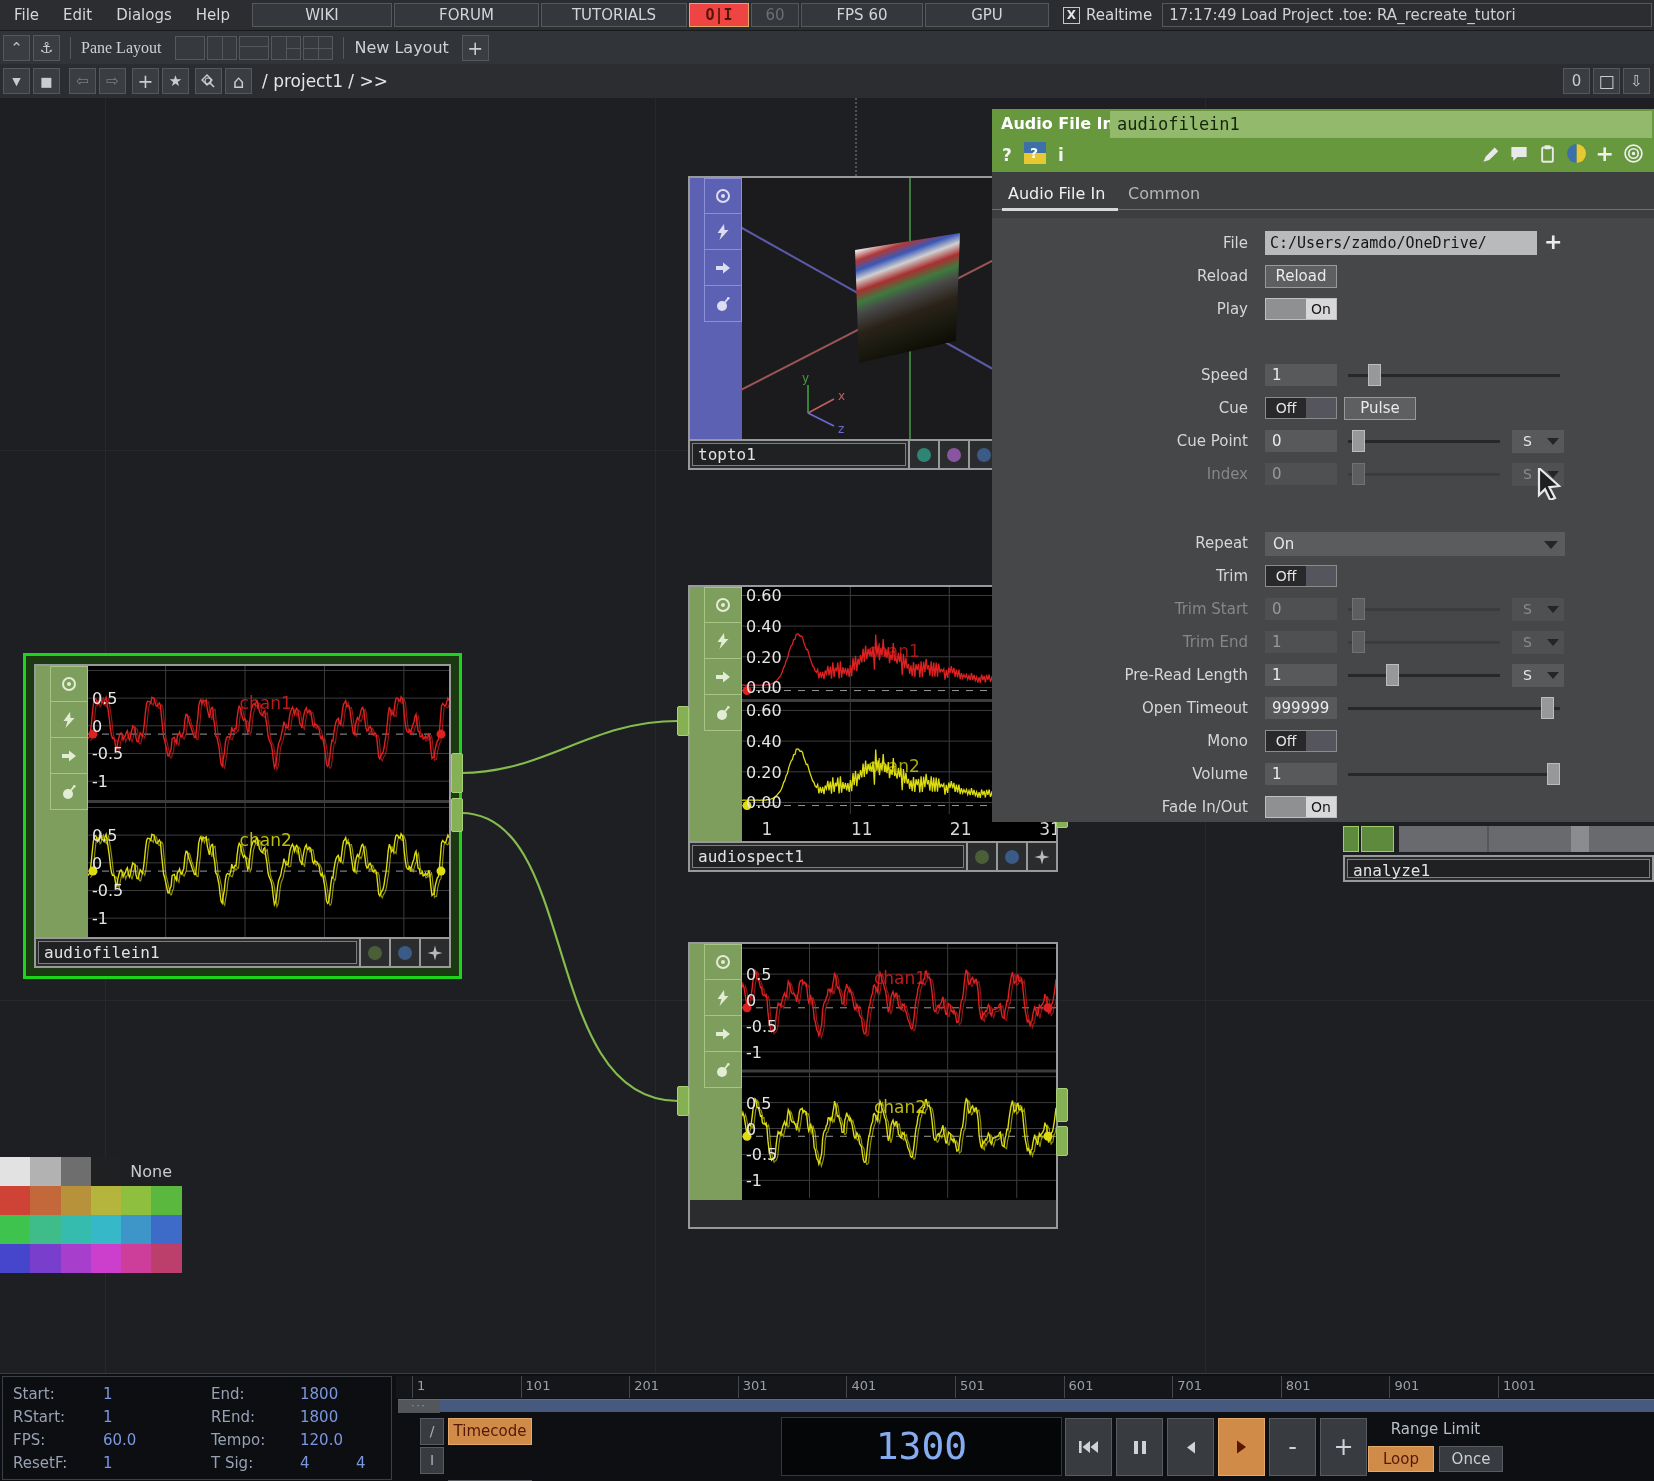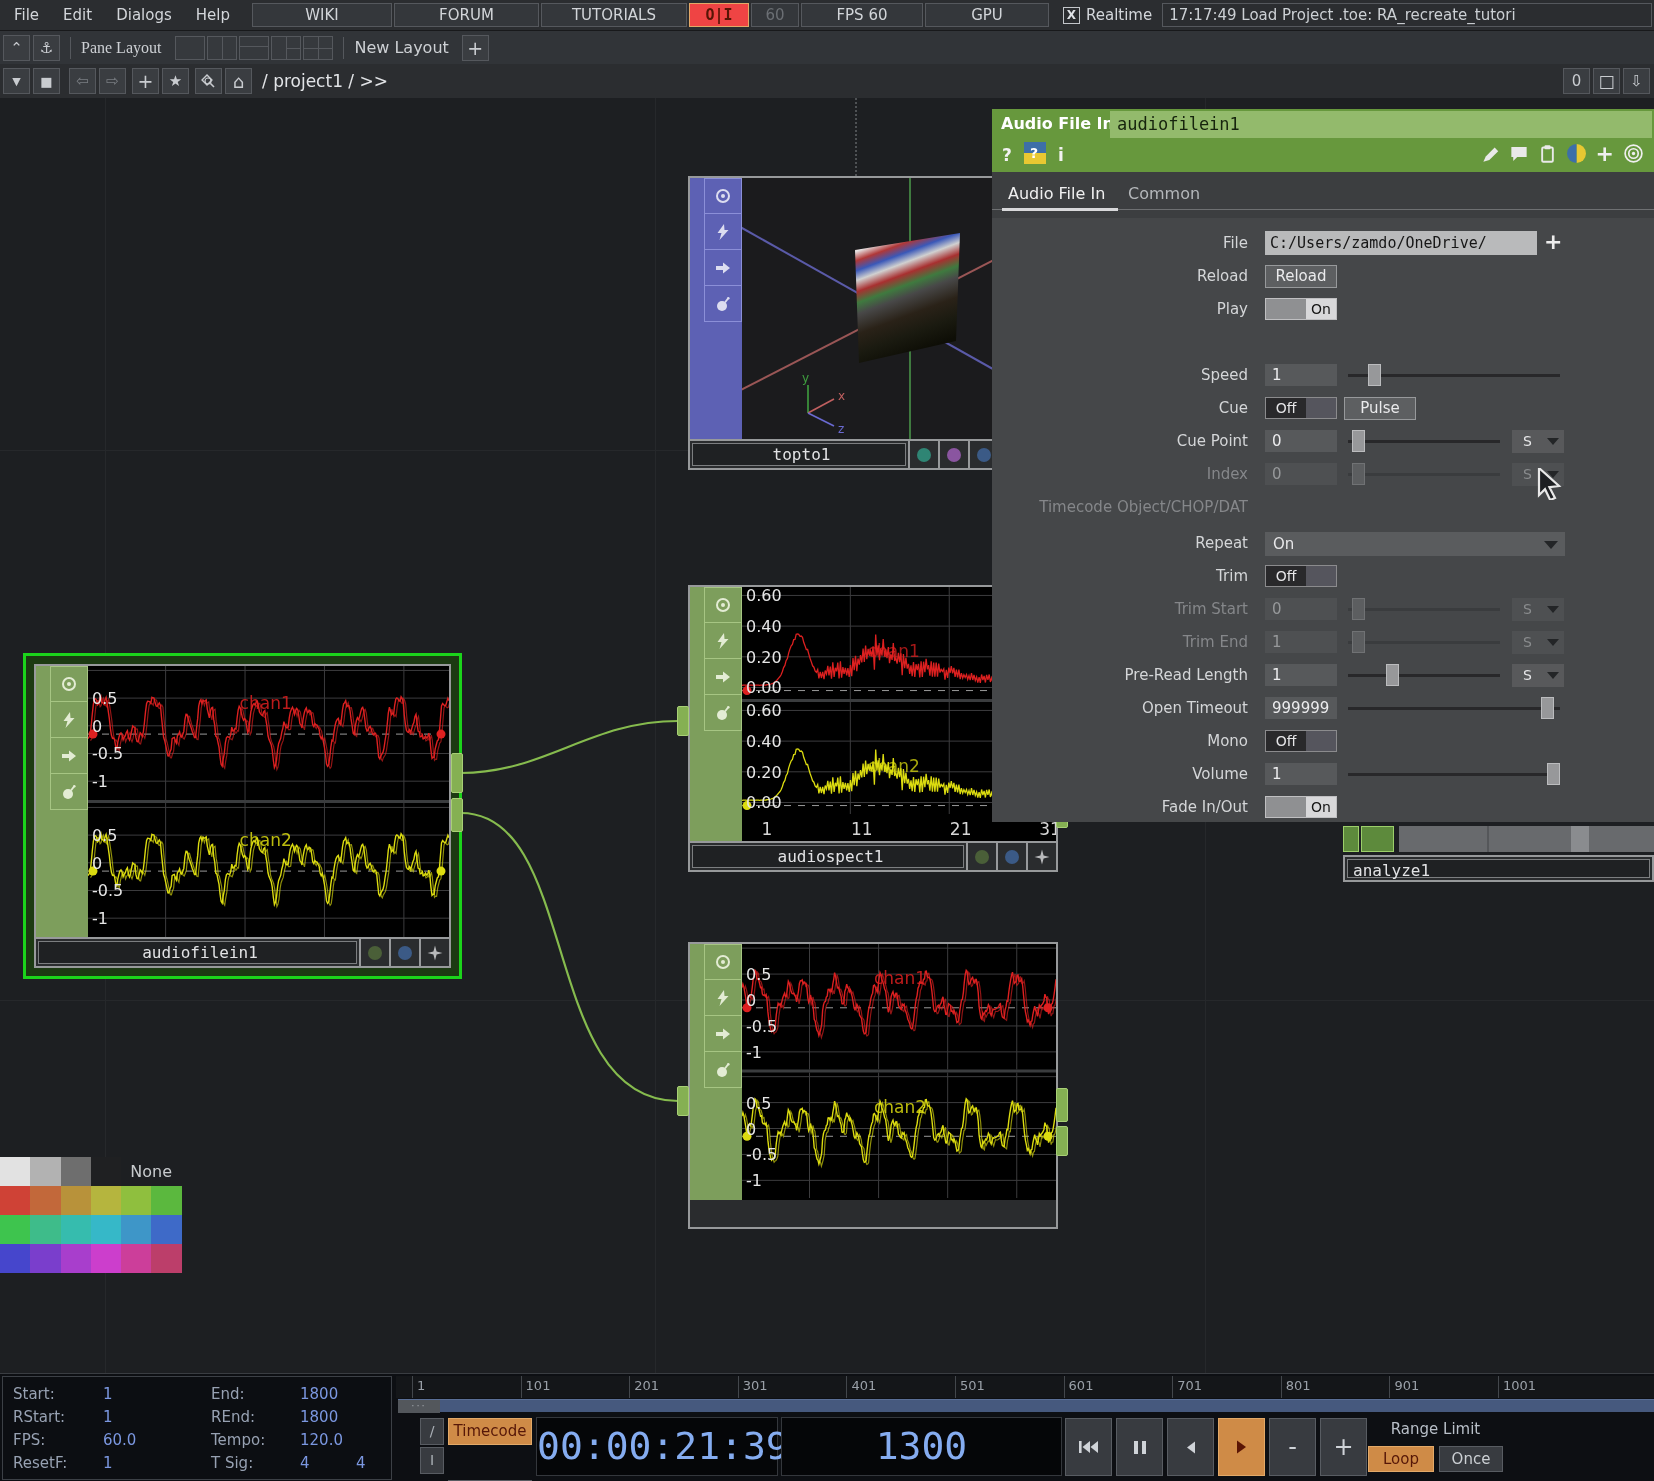--- a/index.html
+++ b/index.html
@@ -36,21 +36,21 @@
   .node .flagstrip{position:absolute;left:0;top:0;bottom:0;width:14px;}
   .node .flagcol{position:absolute;left:14px;top:0;bottom:0;width:38px;}
   .flagcell{width:38px;height:36px;box-sizing:border-box;display:flex;align-items:center;justify-content:center;}
   .chop .flagstrip,.chop .flagcol{background:#7d9e5c;}
   .chop .flagcell{border:1px solid #a6c583;border-top:none;}
   .chop .flagcell:first-child{border-top:1px solid #a6c583;}
   .top .flagstrip,.top .flagcol{background:#5d61b4;}
   .top .flagcell{border:1px solid #8b8fd8;border-top:none;}
   .top .flagcell:first-child{border-top:1px solid #8b8fd8;}
   .node .viewer{position:absolute;left:52px;top:0;right:0;bottom:27px;background:#000;}
-  .node .namebar{position:absolute;left:0;bottom:0;right:0;height:27px;background:#2a2c2e;border-top:2px solid #97999b;text-align:center;}
+  .node .namebar{position:absolute;left:0;bottom:0;right:0;height:27px;background:#2a2c2e;border-top:2px solid #97999b;}
   .namefield{position:absolute;left:2px;top:2px;bottom:2px;background:#1f2123;border:1px solid #7c7e80;color:#e2e3e5;font-family:"DejaVu Sans Mono",monospace;font-size:16px;line-height:21px;padding-left:5px;box-sizing:border-box;}
   .dotcells{position:absolute;right:0;top:0;bottom:0;display:flex;}
   .dotcell{width:28px;border-left:2px solid #97999b;display:flex;align-items:center;justify-content:center;}
   .dot{width:14px;height:14px;border-radius:50%;}
   #sel-wrap{position:absolute;left:23px;top:653px;width:439px;height:326px;border:3px solid #1bd41b;background:#1c3a12;box-sizing:border-box;z-index:2;}
   .ctab{position:absolute;width:12px;background:#85b053;border:1px solid #a8d076;box-sizing:border-box;border-radius:2px;z-index:3;}
   
   .an-cell{position:absolute;box-sizing:border-box;z-index:2;}
   
   #parampanel{position:absolute;left:992px;top:109px;width:662px;height:713px;background:#454749;z-index:6;}
@@ -622,23 +622,20 @@
           <div class="handle" style="left: 360px;"></div>
           <div class="sbox">S<span class="darrow"></span></div>
         </div>
         <div class="prow dis" style="top: 240px;">
           <span class="plabel">Index</span>
           <div class="pfield">0</div>
           <div class="track" style="left: 356px; width: 152px;"></div>
           <div class="handle" style="left: 360px;"></div>
           <div class="sbox">S<span class="darrow"></span></div>
         </div>
-        <div class="prow dis" style="top: 273px;">
-          <span class="plabel">Timecode Object/CHOP/DAT</span>
-        </div>
         <div class="prow" style="top: 309px;">
           <span class="plabel">Repeat</span>
           <div class="pdrop">On<span class="darrow"></span></div>
         </div>
         <div class="prow" style="top: 342px;">
           <span class="plabel">Trim</span>
           <div class="toggle off">
             <span class="tg-offlab">Off</span>
             <span class="tg-knob2"></span>
           </div>
@@ -772,21 +769,20 @@
         <div class="rtick" style="left: 993.4px;">901</div>
         <div class="rtick" style="left: 1102px;">1001</div>
       </div>
     <div id="rangebar">
       <div id="rangegrip">···</div>
     </div>
     <div class="smallbtn" style="left:420px;top:44px;">/</div>
     <div class="smallbtn" style="left:420px;top:73px;">I</div>
     <div id="timecode-btn">Timecode</div>
     <div id="beats-btn">Beats</div>
-    <div class="display" style="left:536px;width:242px;">00:00:21:39</div>
     <div class="display" style="left:781px;width:281px;">1300</div>
     <div class="tbtn" style="left:1065px;">
       <svg width="22" height="14" viewBox="0 0 22 14">
           <rect x="1" y="1" width="2.6" height="12" fill="#cfd3d8"></rect>
           <path d="M12 1 L4.5 7 L12 13 Z" fill="#cfd3d8"></path>
           <path d="M20 1 L12.5 7 L20 13 Z" fill="#cfd3d8"></path>
         </svg>
     </div>
     <div class="tbtn" style="left:1116px;">
       <svg width="14" height="15" viewBox="0 0 14 15">

